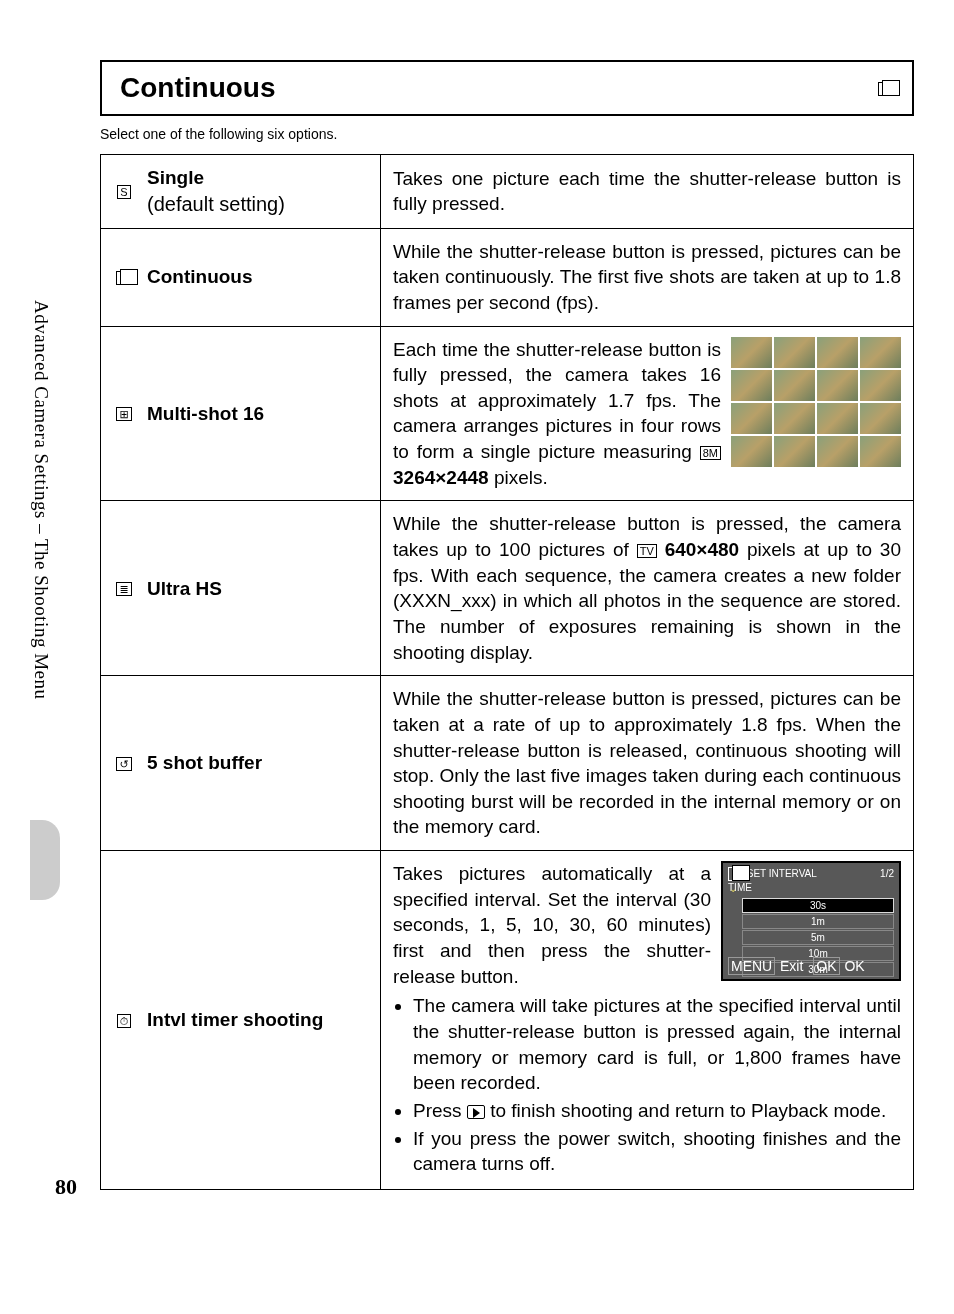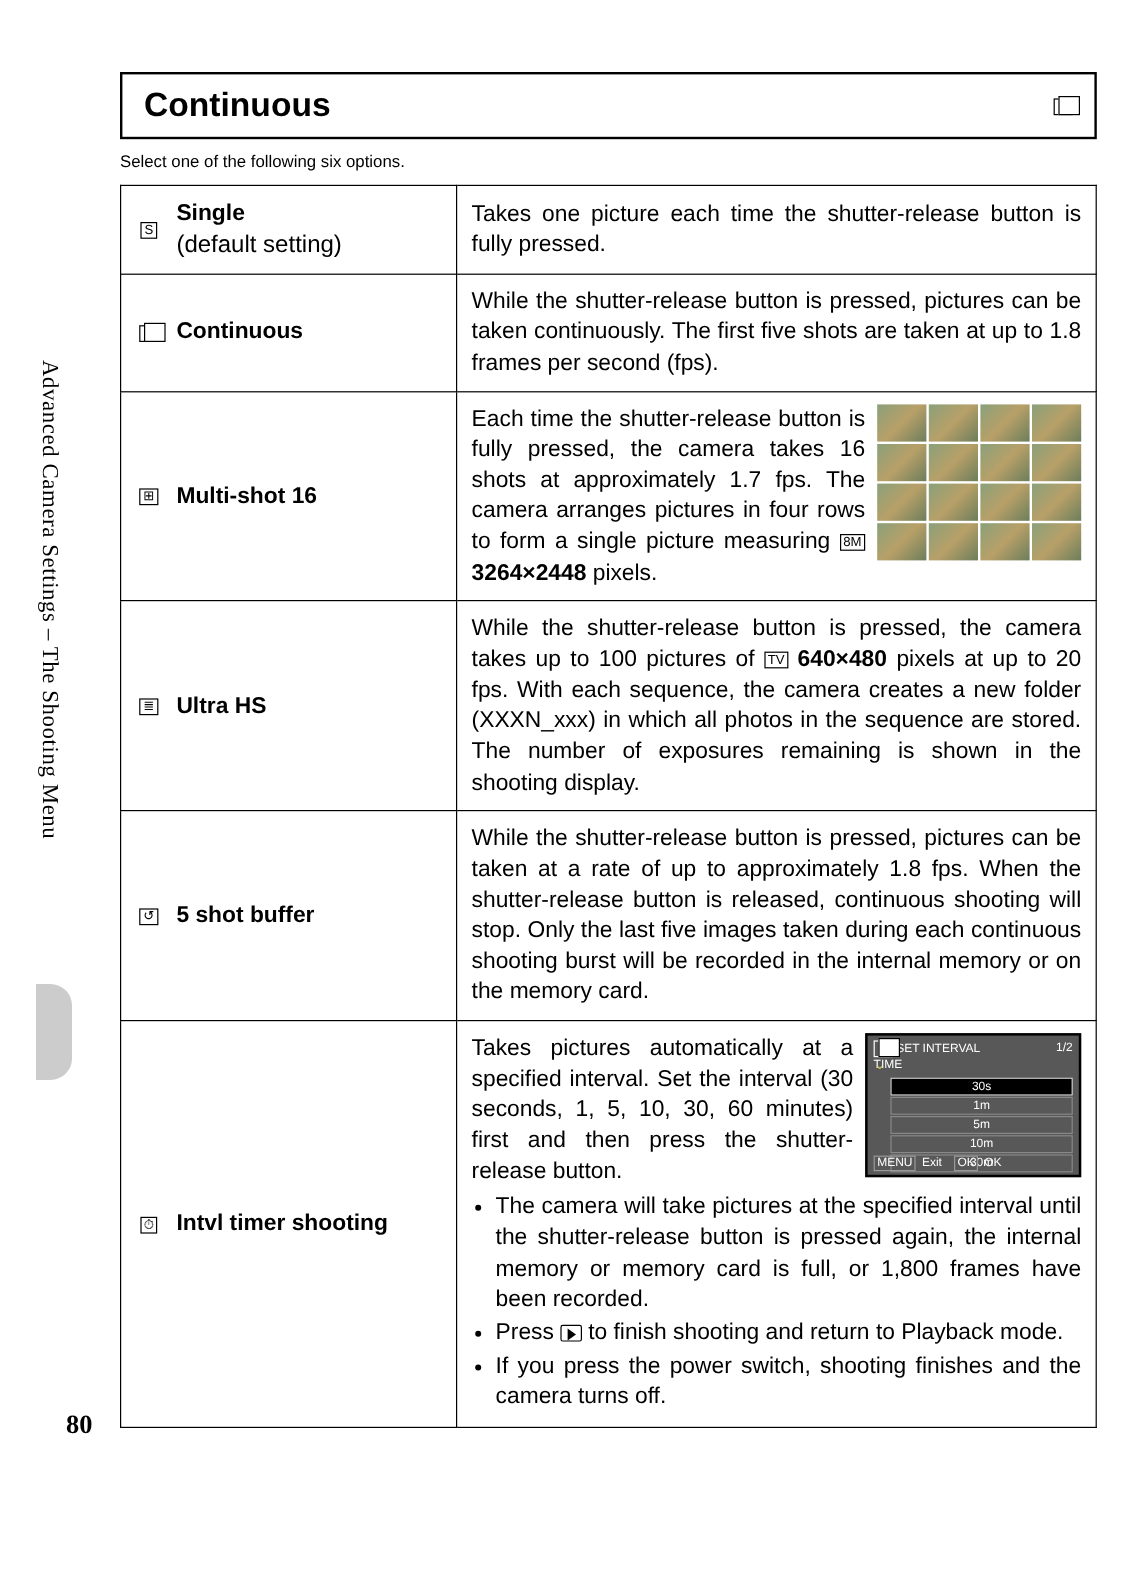--- a/index.html
+++ b/index.html
@@ -131,21 +131,21 @@
     padding: 4px 5px;
     height: 120px;
     position: relative;
   }
   .lcd-title { display:flex; font-size:10px; margin-bottom:3px;gap:47px;}
   .lcd-list { list-style:none; padding:0; margin:0 0 0 14px; text-align:center;}
   .lcd-list li { border:1px solid #888; margin-bottom:1px; font-size:10px; line-height:1.3; position:relative;}
   .lcd-list li.sel { background:#000000; border-color:#dadada;}
   .lcd-caret { position:absolute; left:6px; top:19px; font-size:10px; color:#dcd060;}
   .lcd-foot { position:absolute; bottom:3px; left:5px; right:5px; display:flex; gap:8px; font-size:10px;}
-  .lcd-foot span { border:1px solid #999; padding:0 2px; font-size:10px;}
+  .lcd-foot span { border:1px solid #999; padding:0 2px; font-size:14px;}
   .page-num {
     position: absolute;
     bottom: 30px;
     left: 55px;
     font-weight: bold;
     font-size: 22px;
     font-family: Georgia, serif;
   }
   .play-icon {
     display:inline-block;
@@ -255,21 +255,21 @@
       </tr>
 
       <tr>
         <td class="col-label">
           <div class="label-inner">
             <span class="mode-icon"><span class="inline-icon">≣</span></span>
             <span>Ultra HS</span>
           </div>
         </td>
         <td class="desc">
-          <span>While the shutter-release button is pressed, the camera takes up to 100 pictures of </span><span class="inline-icon">TV</span> <span class="bold-inline">640×480</span><span> pixels at up to 20 fps. With each sequence, the camera creates a new folder (XXXN_xxx) in which all photos in the sequence are stored. The number of exposures remaining is shown in the shooting display.</span>
+          <span>While the shutter-release button is pressed, the camera takes up to 100 pictures of </span><span class="inline-icon">TV</span> <span class="bold-inline">640×480</span><span> pixels at up to 30 fps. With each sequence, the camera creates a new folder (XXXN_xxx) in which all photos in the sequence are stored. The number of exposures remaining is shown in the shooting display.</span>
         </td>
       </tr>
 
       <tr>
         <td class="col-label">
           <div class="label-inner">
             <span class="mode-icon"><span class="inline-icon">↺</span></span>
             <span>5 shot buffer</span>
           </div>
         </td>

